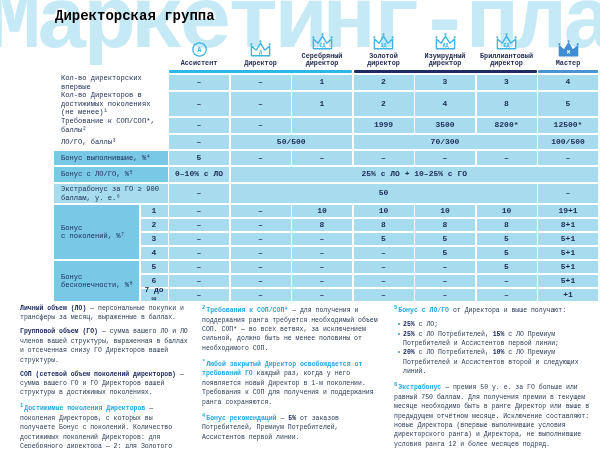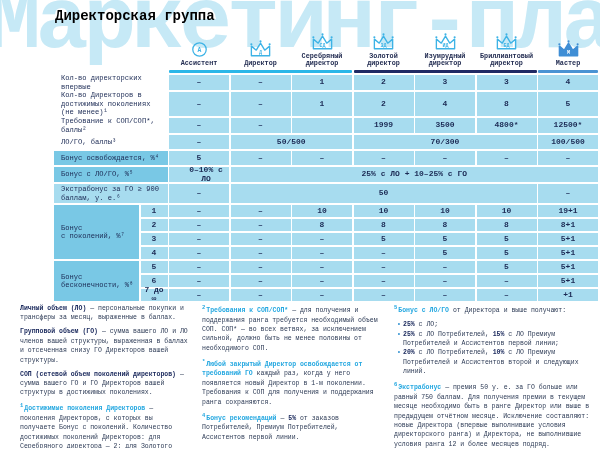--- a/index.html
+++ b/index.html
@@ -148,37 +148,37 @@
         <div class="cell" style="grid-area: 4 / 6 / 5 / 7;">2</div>
         <div class="cell" style="grid-area: 4 / 7 / 5 / 8;">4</div>
         <div class="cell" style="grid-area: 4 / 8 / 5 / 9;">8</div>
         <div class="cell" style="grid-area: 4 / 9 / 5 / 10;">5</div>
         <div class="lbl plain" style="grid-area: 5 / 1 / 6 / 3;">Требование к СОП/СОП*, баллы²</div>
         <div class="cell" style="grid-area: 5 / 3 / 6 / 4;">–</div>
         <div class="cell" style="grid-area: 5 / 4 / 6 / 5;">–</div>
         <div class="cell" style="grid-area: 5 / 5 / 6 / 6;"></div>
         <div class="cell" style="grid-area: 5 / 6 / 6 / 7;">1999</div>
         <div class="cell" style="grid-area: 5 / 7 / 6 / 8;">3500</div>
-        <div class="cell" style="grid-area: 5 / 8 / 6 / 9;">4800*</div>
+        <div class="cell" style="grid-area: 5 / 8 / 6 / 9;">8200*</div>
         <div class="cell" style="grid-area: 5 / 9 / 6 / 10; text-align: right;">12500*</div>
         <div class="lbl plain" style="grid-area: 6 / 1 / 7 / 3;">ЛО/ГО, баллы³</div>
         <div class="cell" style="grid-area: 6 / 3 / 7 / 4;">–</div>
         <div class="cell" style="grid-area: 6 / 4 / 7 / 6;">50/500</div>
         <div class="cell" style="grid-area: 6 / 6 / 7 / 9;">70/300</div>
         <div class="cell" style="grid-area: 6 / 9 / 7 / 10;">100/500</div>
-        <div class="lbl mid" style="grid-area: 7 / 1 / 8 / 3;">Бонус освобождается, %⁴</div>
+        <div class="lbl mid" style="grid-area: 7 / 1 / 8 / 3;">Бонус выполнившие, %⁴</div>
         <div class="cell" style="grid-area: 7 / 3 / 8 / 4;">5</div>
         <div class="cell" style="grid-area: 7 / 4 / 8 / 5;">–</div>
         <div class="cell" style="grid-area: 7 / 5 / 8 / 6;">–</div>
         <div class="cell" style="grid-area: 7 / 6 / 8 / 7;">–</div>
         <div class="cell" style="grid-area: 7 / 7 / 8 / 8;">–</div>
         <div class="cell" style="grid-area: 7 / 8 / 8 / 9;">–</div>
         <div class="cell" style="grid-area: 7 / 9 / 8 / 10;">–</div>
         <div class="lbl mid" style="grid-area: 8 / 1 / 9 / 3;">Бонус с ЛО/ГО, %⁵</div>
-        <div class="cell" style="grid-area: 8 / 3 / 9 / 4; padding-left: 14px;">0–10% с ЛО</div>
+        <div class="cell" style="grid-area: 8 / 3 / 9 / 4;">0–10% с ЛО</div>
         <div class="cell" style="grid-area: 8 / 4 / 9 / 10;">25% с ЛО + 10–25% с ГО</div>
         <div class="lbl light" style="grid-area: 9 / 1 / 10 / 3;">Экстрабонус за ГО ≥ 900 баллам, у. е.⁶</div>
         <div class="cell" style="grid-area: 9 / 3 / 10 / 4;">–</div>
         <div class="cell" style="grid-area: 9 / 4 / 10 / 9;">50</div>
         <div class="cell" style="grid-area: 9 / 9 / 10 / 10;">–</div>
         <div class="lbl mid glbl" style="grid-area: 10 / 1 / 14 / 2;">Бонус
 с поколений, %⁷</div>
         <div class="cell" style="grid-area: 10 / 2;">1</div>
         <div class="cell" style="grid-area: 10 / 3;">–</div>
         <div class="cell" style="grid-area: 10 / 4;">–</div>

